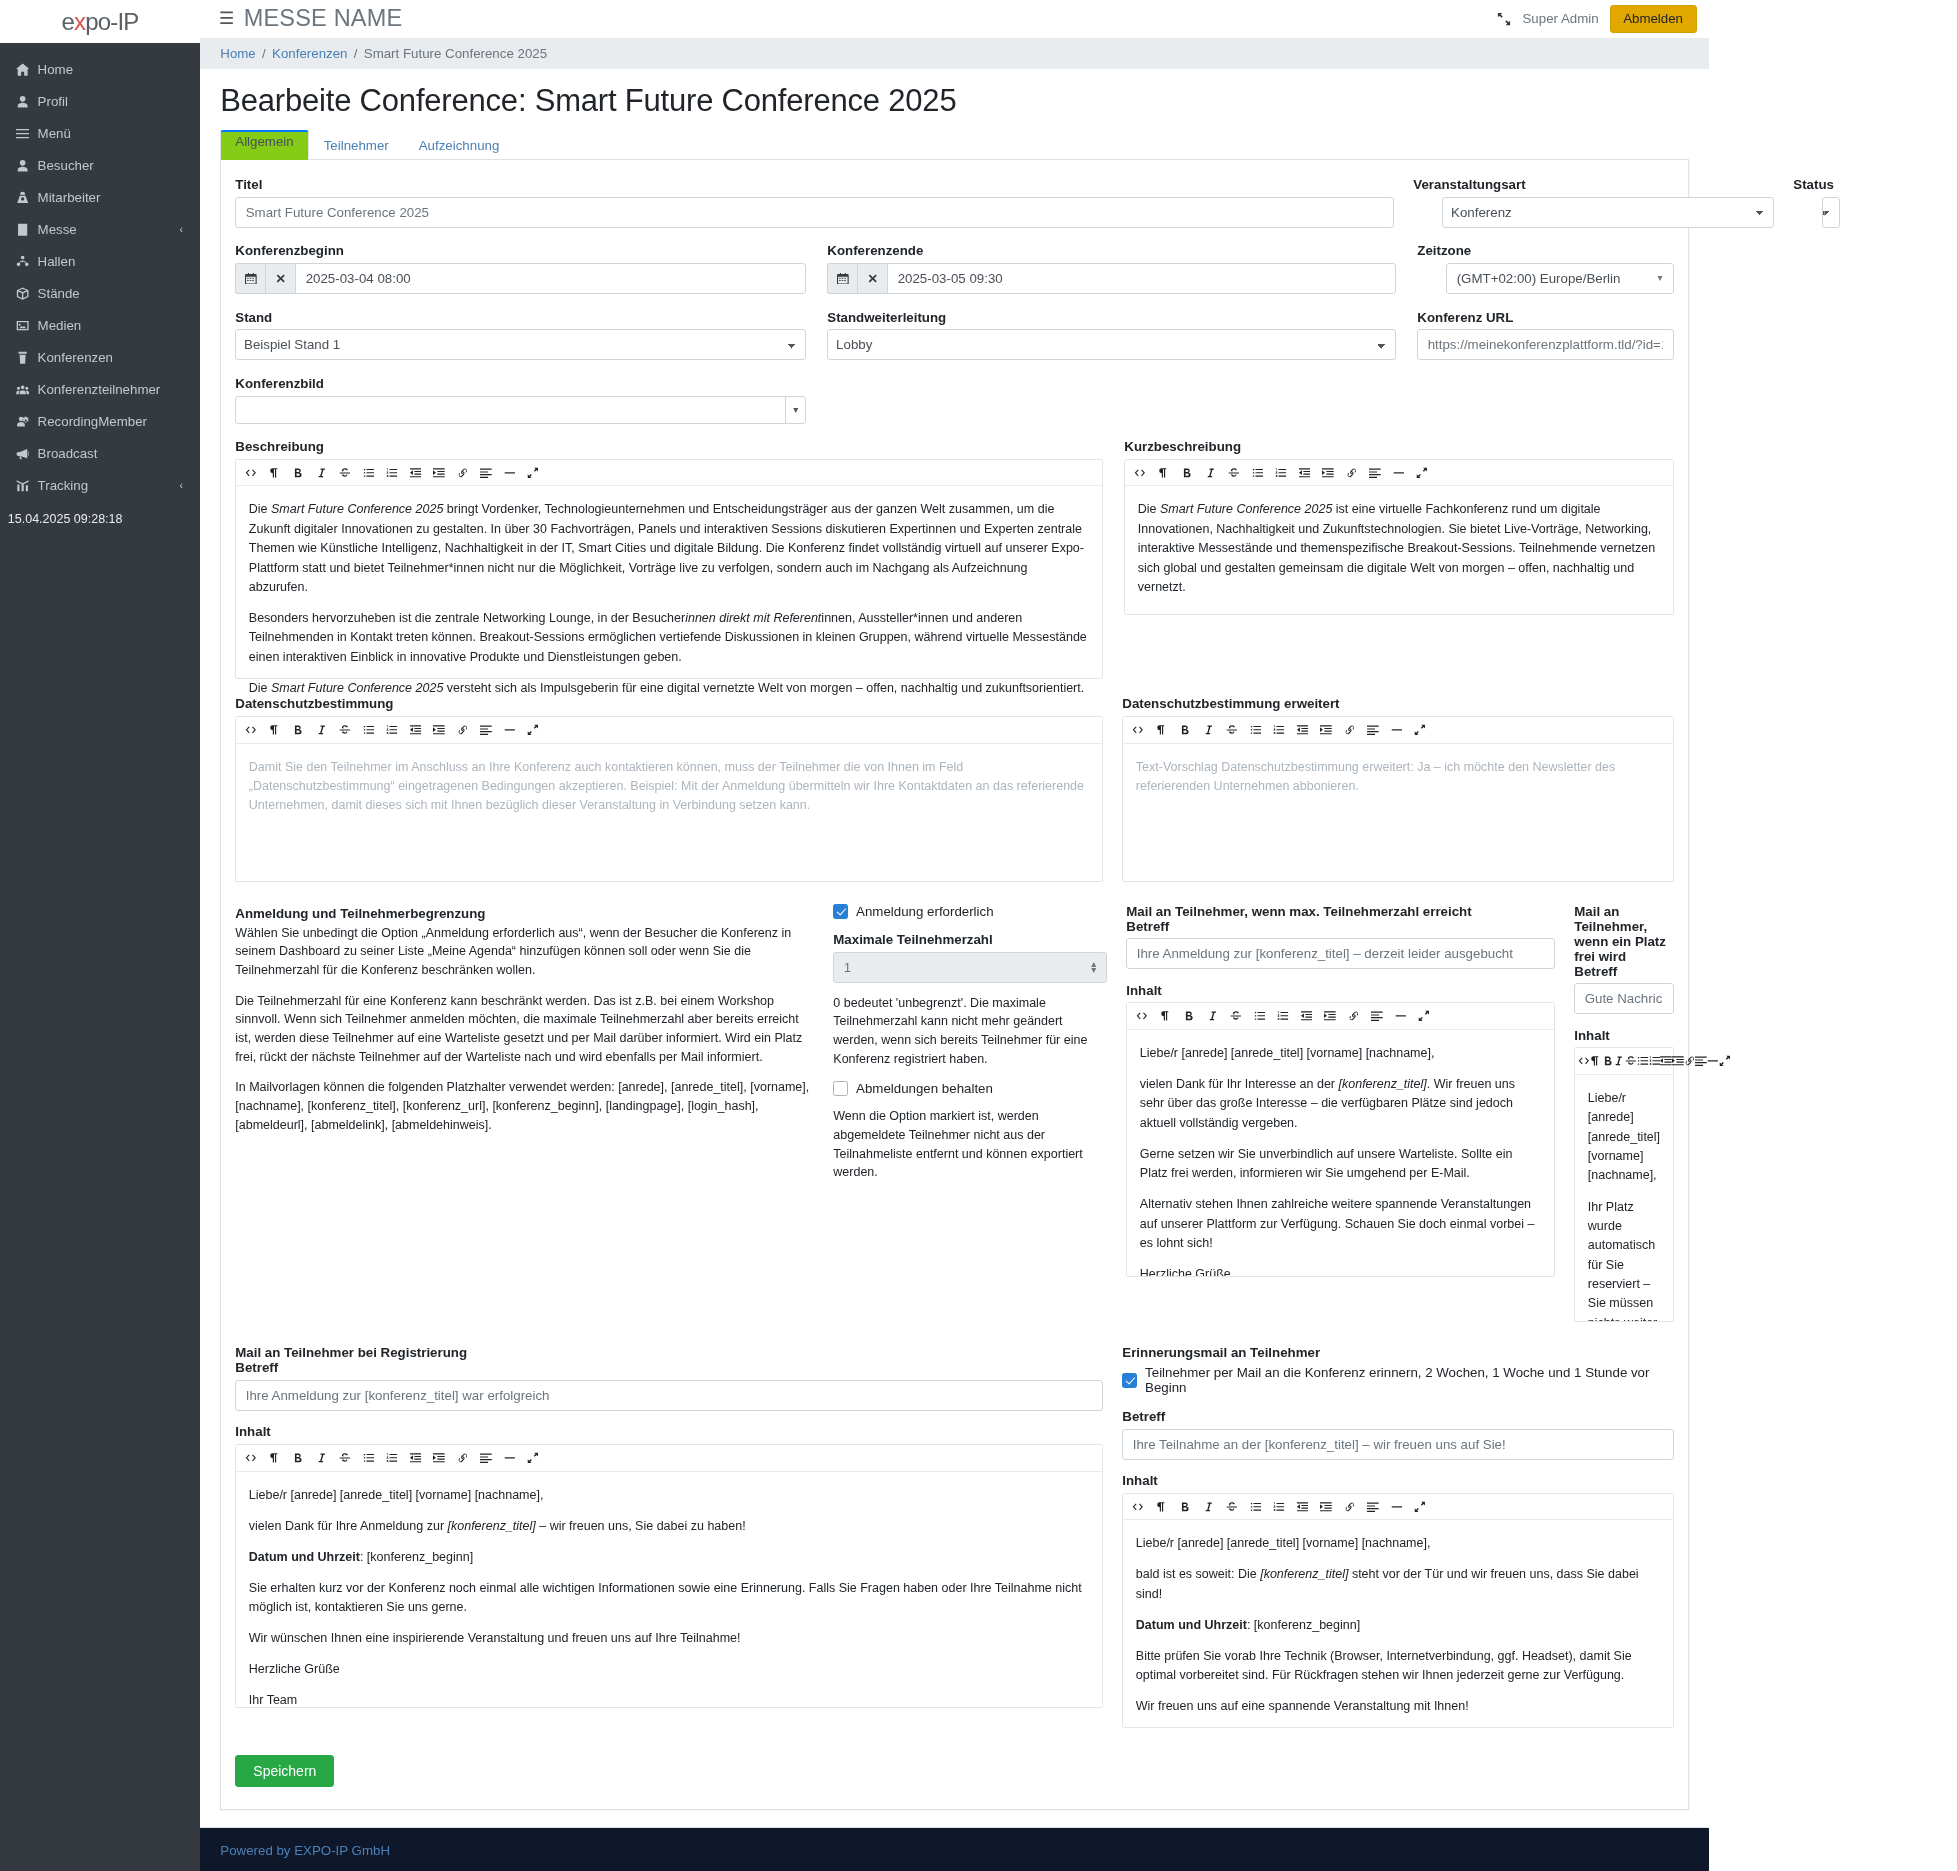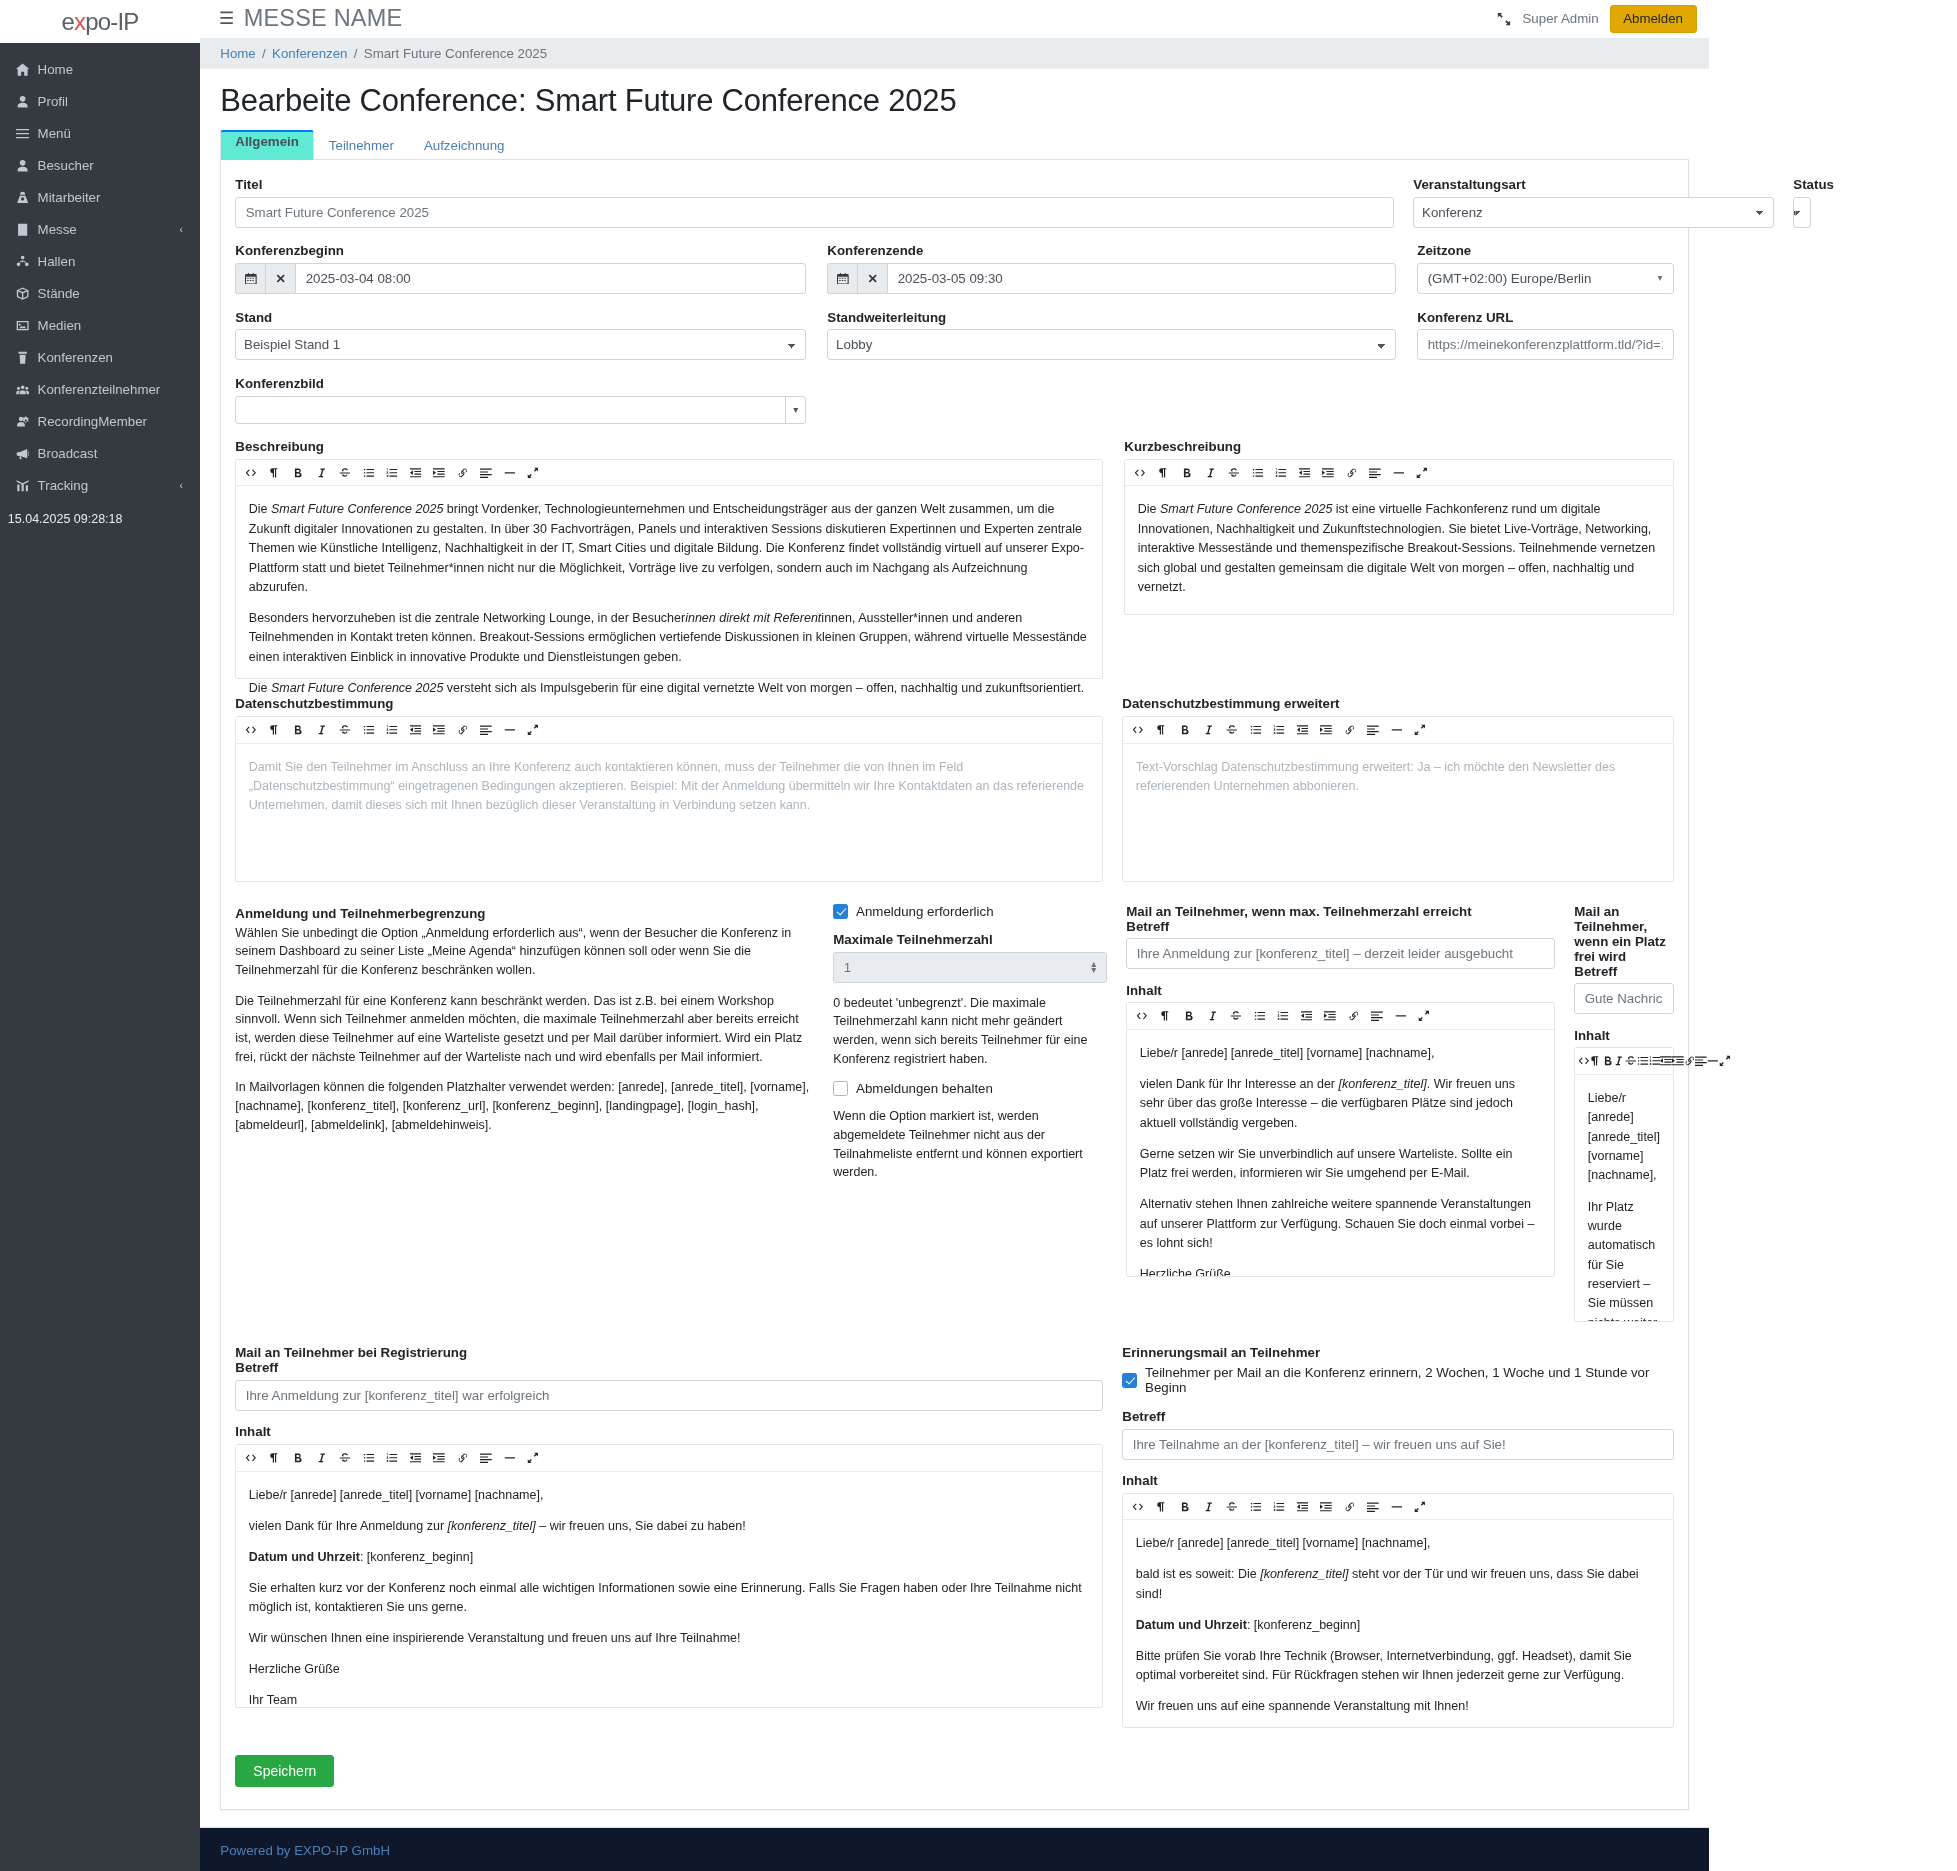--- a/index.html
+++ b/index.html
@@ -75,24 +75,23 @@
     letter-spacing:-0.2px;
   }
 
   .tabs { display:flex; border-bottom:0.8px solid #dee2e6; padding-left:0; }
   .tab {
     padding:7px 14px; font-size:13.3px; color:#4a80b5; cursor:pointer;
     border:0.8px solid transparent; border-bottom:none; margin-bottom:-0.8px;
     border-radius:3.1px 3.1px 0 0; background:transparent;
   }
   .tab.active {
-    color:#495057; background:#5eead4;
+    color:#495057; background:#84cc16;
     border-color:#dee2e6; border-top:2.3px solid #007bff;
     padding-top:2px;
-    font-weight:bold;
   }
 
   .card {
     border:0.8px solid #dee2e6; border-top:none; background:#fff;
     padding:17px 14px 22px 14px; box-shadow:0 0.8px 2.3px rgba(0,0,0,.07);
   }
 
   
   .row { display:flex; gap:19px; }
   .col { min-width:0; }
@@ -111,21 +110,21 @@
   }
   .inp::placeholder { color:#6c757d; }
   .sel {
     width:100%; height:31px; border:0.8px solid #ced4da; border-radius:3.1px;
     background:#fff; color:#495057; font-size:13.3px; padding:0 7.8px;
     font-family:inherit; appearance:none;
     background-image: linear-gradient(45deg,transparent 50%, #555 50%), linear-gradient(135deg,#555 50%, transparent 50%);
     background-position: calc(100% - 14px) 13.3px, calc(100% - 9.4px) 13.3px;
     background-size: 4.7px 4.7px, 4.7px 4.7px; background-repeat:no-repeat;
   }
-  .sel-wrap { position:relative; }
+  .sel-wrap { position:relative;margin-left:29px; }
   .sel-caret {
     position:absolute; right:9.4px; top:50%; transform:translateY(-50%);
     font-size:8.6px; color:#777; pointer-events:none;
   }
 
   .dategrp { display:flex; }
   .dategrp .btn-ico {
     width:30px; height:31px; border:0.8px solid #ced4da; background:#e9ecef;
     display:flex; align-items:center; justify-content:center; cursor:pointer;
     color:#343a40;

